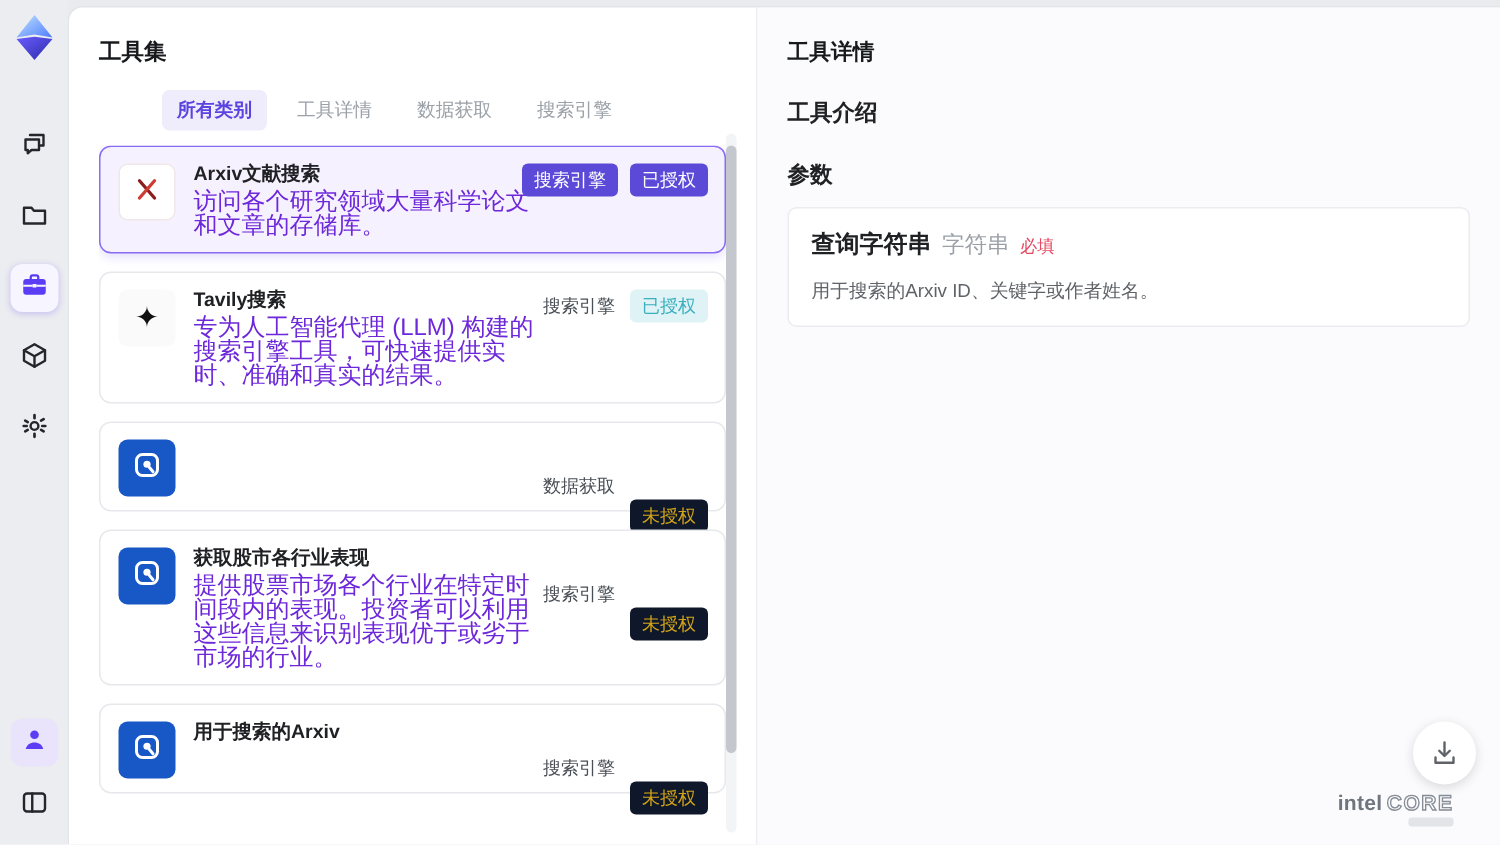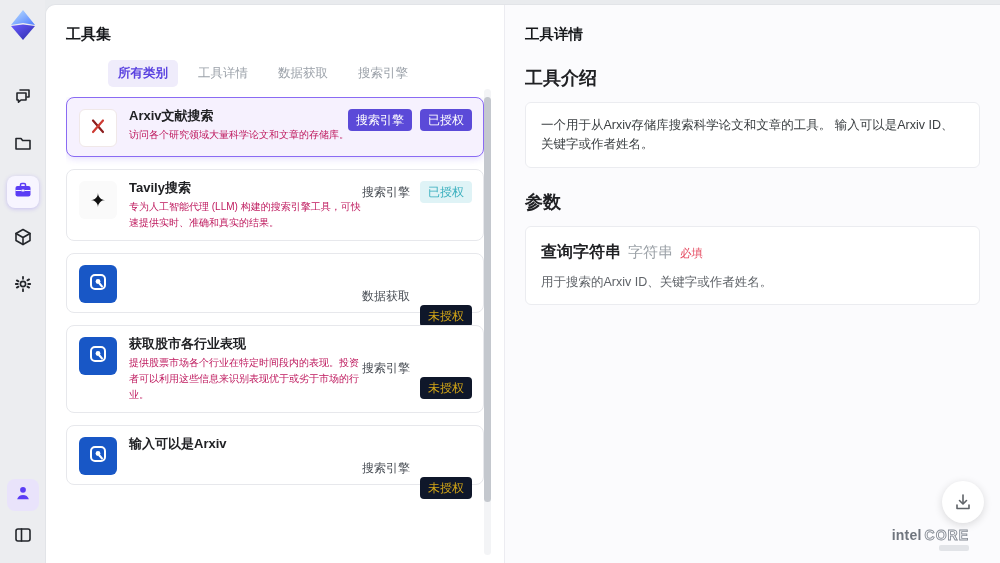--- a/index.html
+++ b/index.html
@@ -29,38 +29,38 @@
 
   .tool-list { margin-top:10px; width:418px; display:flex; flex-direction:column; gap:12px; height:455px; overflow:hidden; }
   .tool-card { position:relative; background:#fff; border:1px solid #e7e8ec; border-radius:8px; padding:9px 12px; display:flex; gap:12px; cursor:pointer; }
   .tool-card.selected { border:1.5px solid #8a6bf3; background:#f6f1fe; box-shadow:0 2px 7px rgba(120,90,240,.20); }
   .tool-icon { width:38px; height:38px; border-radius:6px; flex:none; display:flex; align-items:center; justify-content:center; margin-top:2px; }
   .tool-icon.arxiv { background:#ffffff; border:1px solid #f0e8e8; }
   .tool-icon.tavily { background:#fafafa; font-size:19px; color:#111; }
   .tool-icon.bluenews { background:#1857c6; }
   .tool-body { flex:1; min-width:0; padding-right:104px; }
   .tool-name { font-size:13px; font-weight:bold; color:#202124; margin-bottom:3px; line-height:17px; }
-  .tool-desc { font-size:10px; color:#be185d; line-height:16px; }
+  .tool-desc { font-size:16px; color:#6d28d9; line-height:16px; }
   .badges { position:absolute; top:11px; right:11px; display:flex; gap:8px; align-items:center; }
   .badge { font-size:12px; line-height:1; padding:5px 8px; border-radius:4px; white-space:nowrap; }
   .badge.cat-filled { background:#5b4ad8; color:#fff; }
   .badge.cat-plain  { background:transparent; color:#4a4f56; padding:5px 2px; }
   .badge.auth-purple { background:#5b4ad8; color:#fff; }
   .badge.auth-cyan   { background:#dff3f6; color:#3aafbe; }
   .badge.auth-yellow { background:#0f172a; color:#d2a517;margin-top:40px; }
 
   .list-scrollbar { position:absolute; left:438px; top:84px; bottom:8px; width:7px; border-radius:4px; background:#f3f4f6; }
   .list-scrollbar .thumb { position:absolute; top:8px; left:0; width:7px; height:87%; border-radius:4px; background:#c4c8ce; }
 
   .panel-divider { position:absolute; left:458px; top:0; bottom:0; width:1px; background:#ececf1; }
 
   
   .details-panel { position:absolute; left:459px; right:0; top:0; bottom:0; background:#fbfbfd; padding:20px 20px 0 20px; }
   .details-title { font-size:14.5px; font-weight:bold; color:#17191c; }
-  .section-title { font-size:18px; font-weight:bold; color:#202124; margin-top:22px; }
+  .section-title { font-size:15px; font-weight:bold; color:#202124; margin-top:22px; }
   .detail-box { margin-top:12px; background:#fff; border:1px solid #ebecf0; border-radius:6px; padding:13px 15px; font-size:12.5px; color:#3c4043; line-height:1.5; }
   .param-head { display:flex; align-items:baseline; gap:7px; }
   .param-name { font-size:16px; font-weight:bold; color:#202124; }
   .param-type { font-size:15px; color:#9aa0a6; }
   .param-required { font-size:11.5px; color:#e5485e; }
   .param-desc { margin-top:9px; font-size:12.5px; color:#5f6368; }
 
   
   .fab { position:absolute; right:16px; bottom:40px; width:42px; height:42px; border-radius:50%; background:#fff;
          box-shadow:0 2px 8px rgba(0,0,0,.14); display:flex; align-items:center; justify-content:center; color:#5f6368; cursor:pointer; }
@@ -211,41 +211,38 @@
   </div>
         <div class="tool-card">
     <div class="tool-icon bluenews">
             <span><svg width="22" height="22" viewBox="0 0 22 22">
                 <rect x="4" y="4" width="14" height="14" rx="4" fill="none" stroke="#fff" stroke-width="2"></rect>
                 <circle cx="11" cy="10.5" r="2.4" fill="#fff"></circle>
                 <path d="M12.5 12.5 15 15.5" stroke="#fff" stroke-width="2" stroke-linecap="round"></path>
               </svg></span>
           </div>
     <div class="tool-body">
-      <div class="tool-name">输入可以是Arxiv</div>
+      <div class="tool-name">用于搜索的Arxiv</div>
     </div>
     <div class="badges">
       <span class="badge cat cat-plain">搜索引擎</span>
       <span class="badge auth auth-yellow">未授权</span>
     </div>
   </div>
       </div>
   </div>
   <div class="list-scrollbar">
       <div class="thumb"></div>
     </div>
 
   <div class="panel-divider"></div>
 
   <div class="details-panel">
     <div class="details-title">工具详情</div>
     <div class="section-title">工具介绍</div>
-    <div class="detail-box">
-      <span>一个用于从Arxiv存储库搜索科学论文和文章的工具。 输入可以是Arxiv ID、关键字或作者姓名。</span>
-    </div>
     <div class="section-title">参数</div>
     <div class="detail-box">
       <div class="param-head">
         <span class="param-name">查询字符串</span>
         <span class="param-type">字符串</span>
         <span class="param-required">必填</span>
       </div>
       <div class="param-desc">用于搜索的Arxiv ID、关键字或作者姓名。</div>
     </div>
   </div>

